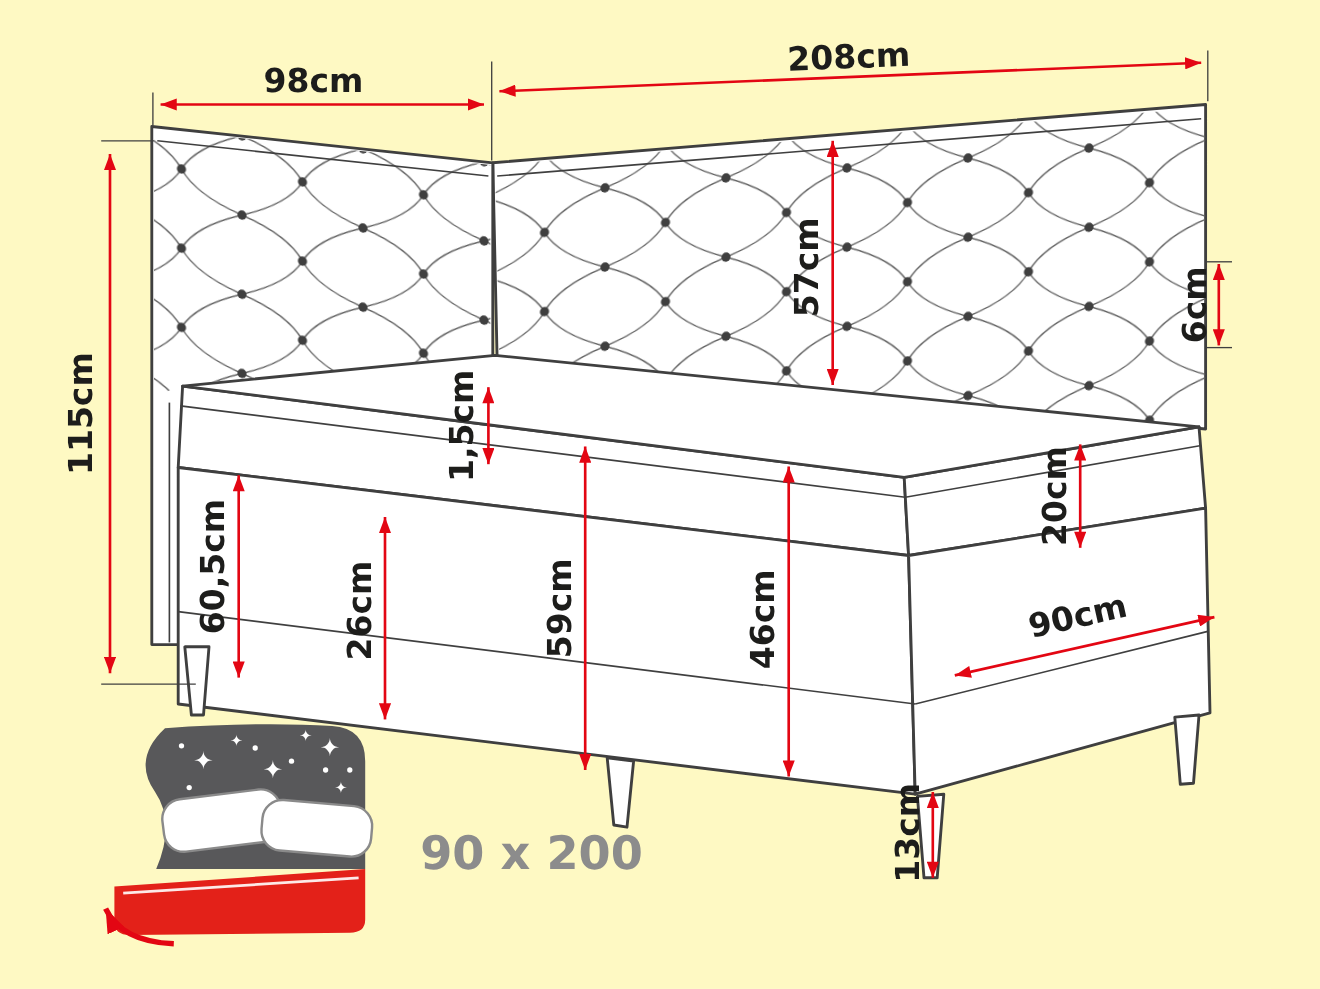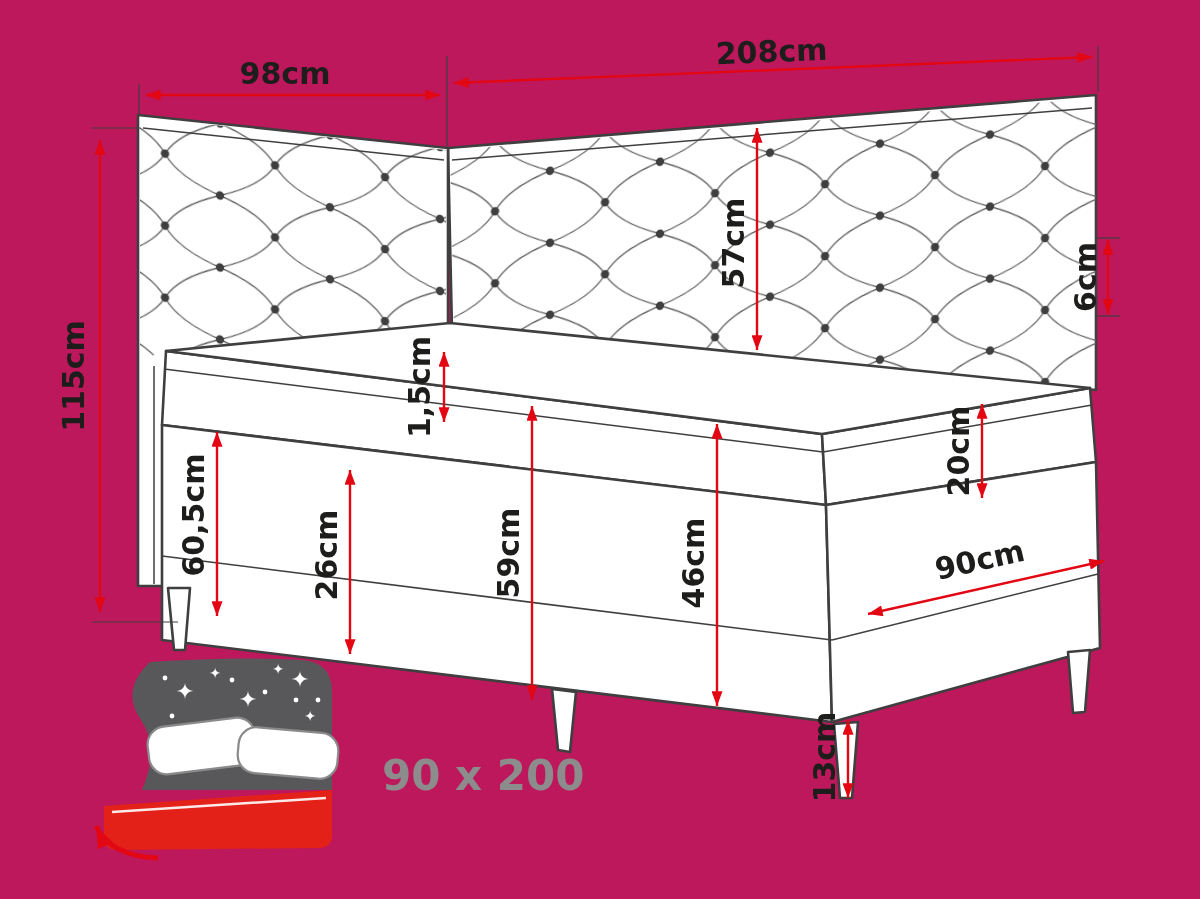--- a/index.html
+++ b/index.html
@@ -1,16 +1,16 @@
 <!DOCTYPE html>
 <html><head>
 <meta charset="utf-8">
 <style>
   html,body{margin:0;padding:0;background:#fff;}
-  .stage{position:relative;width:1200px;height:899px;background:#be185d;overflow:hidden;
+  .stage{position:relative;width:1200px;height:899px;background:#fef9c3;overflow:hidden;
          font-family:"DejaVu Sans","Liberation Sans",sans-serif;}
   svg{display:block;}
   .outline{fill:#ffffff;stroke:#3f3f3f;stroke-width:2.6;stroke-linejoin:round;}
   .thin{fill:none;stroke:#3f3f3f;stroke-width:1.5;}
   .ext{fill:none;stroke:#3f3f3f;stroke-width:1.2;}
   .dim{fill:none;stroke:#e30613;stroke-width:2.4;}
   .dimlabel{font-weight:700;font-size:30px;fill:#1d1d1b;text-anchor:middle;
             font-family:"DejaVu Sans","Liberation Sans",sans-serif;}
   .sizelabel{font-weight:700;font-size:42px;fill:#8c8c8c;
              font-family:"DejaVu Sans","Liberation Sans",sans-serif;}

